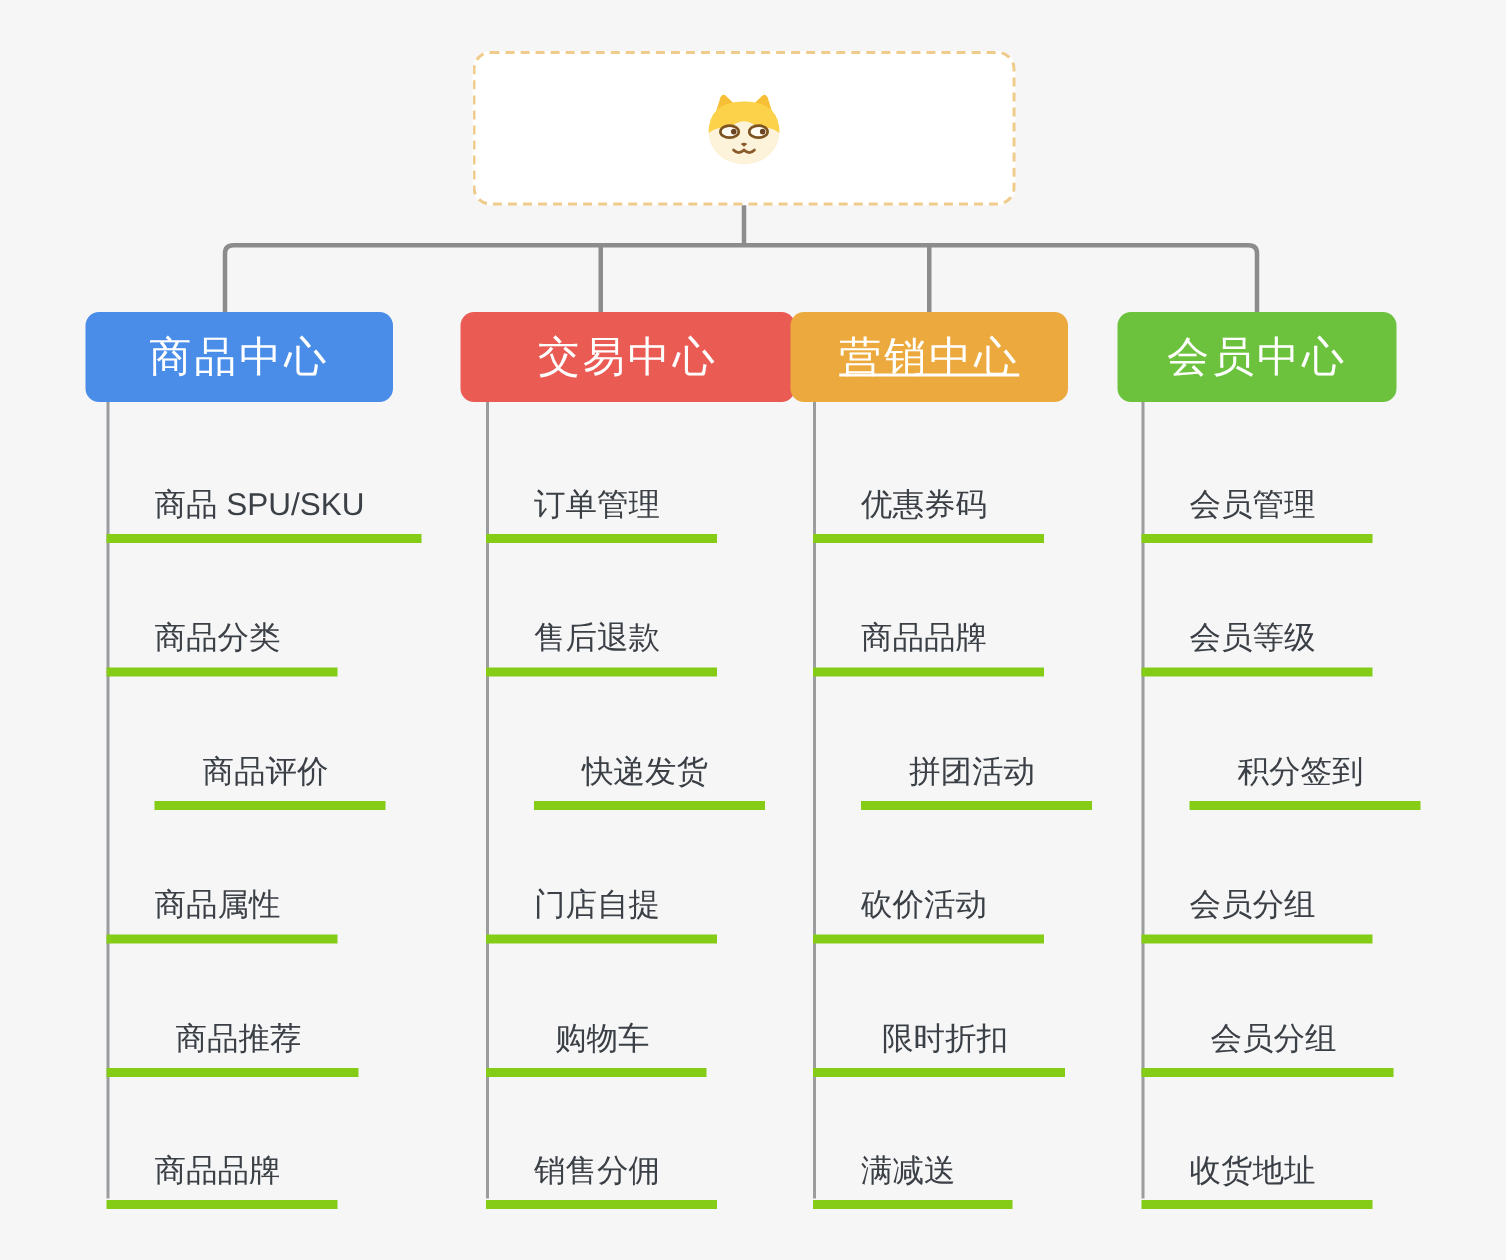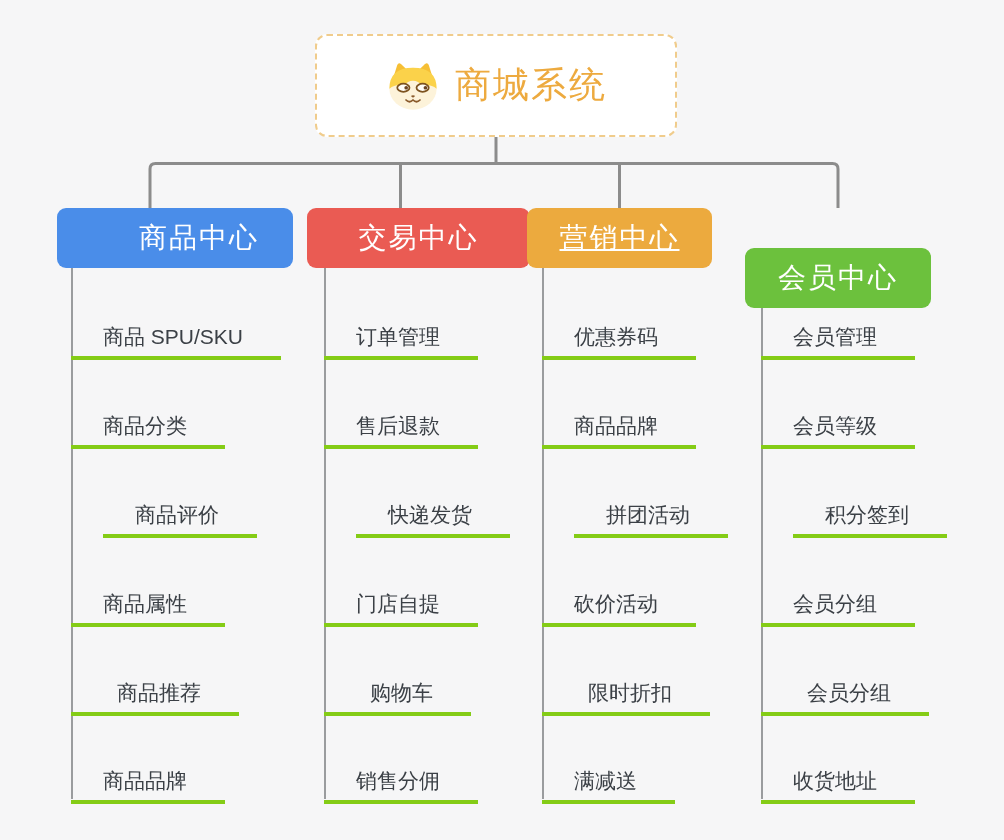--- a/index.html
+++ b/index.html
@@ -17,30 +17,30 @@
     display:flex;align-items:center;justify-content:center;gap:14px;
     cursor:default;
   }
   .root-title{font-size:36px;letter-spacing:2px;}
 
   .branch{
     position:absolute;top:208px;height:60px;border-radius:9px;
     display:flex;align-items:center;justify-content:center;
     color:#ffffff;font-size:28px;letter-spacing:2px;cursor:default;
   }
-  .b0{left:57px;width:188px;padding-left:48px;}
+  .b0{left:57px;width:205px;}
   .b1{left:307px;width:223px;}
   .b2{left:527px;width:185px;text-decoration:underline;}
-  .b3{left:745px;width:186px;margin-top:40px;}
+  .b3{left:745px;width:186px;}
 
   .leaf{
     position:absolute;white-space:nowrap;
     font-size:21px;color:#3b4046;line-height:28px;
     padding:0 38px 5px 32px;
-    border-bottom:4px solid #84cc16;
+    border-bottom:6px solid #84cc16;
     cursor:default;
   }
   .c0 .leaf{left:71px;}
   .c1 .leaf{left:324px;}
   .c2 .leaf{left:542px;}
   .c3 .leaf{left:761px;}
   .r0{top:323px;} .r1{top:412px;} .r2{top:501px;margin-left:32px;}
   .r3{top:590px;} .r4{top:679px;padding-left:46px;} .r5{top:767px;}
 
   .dog{width:56px;height:50px;flex:0 0 auto;}
@@ -71,21 +71,20 @@
       <path d="M55,20 L50,4 Q48.5,0.5 45.5,3 L37,11 Z" fill="#f6bf35"></path>
       <ellipse cx="32" cy="31" rx="27" ry="24" fill="#fdf3da"></ellipse>
       <path d="M5,31 Q5,7 32,7 Q59,7 59,31 Q52,25.5 42.5,27.5 Q38,22 32,22 Q26,22 21.5,27.5 Q12,25.5 5,31 Z" fill="#fbd24a"></path>
       <ellipse cx="21" cy="30" rx="7" ry="4.6" fill="#fffdf6" stroke="#7d531f" stroke-width="2"></ellipse>
       <ellipse cx="43" cy="30" rx="7" ry="4.6" fill="#fffdf6" stroke="#7d531f" stroke-width="2"></ellipse>
       <circle cx="24.2" cy="30" r="2.1" fill="#6b4423"></circle>
       <circle cx="46.2" cy="30" r="2.1" fill="#6b4423"></circle>
       <path d="M29.5,39.5 Q32,37.5 34.5,39.5 L32,41.5 Z" fill="#8a5a2b"></path>
       <path d="M24,44 Q28,48 32,44 Q36,48 40,44" stroke="#8a5a2b" stroke-width="2" fill="none" stroke-linecap="round"></path>
     </svg>
-    <span class="root-title" style="color: rgb(237, 170, 63);">商城系统</span>
   </div>
 
   <div class="c0">
       <div class="branch b0" style="background: rgb(74, 141, 233);">商品中心</div>
       <div class="leaf r0">商品 SPU/SKU</div>
       <div class="leaf r1">商品分类</div>
       <div class="leaf r2">商品评价</div>
       <div class="leaf r3">商品属性</div>
       <div class="leaf r4">商品推荐</div>
       <div class="leaf r5">商品品牌</div>

